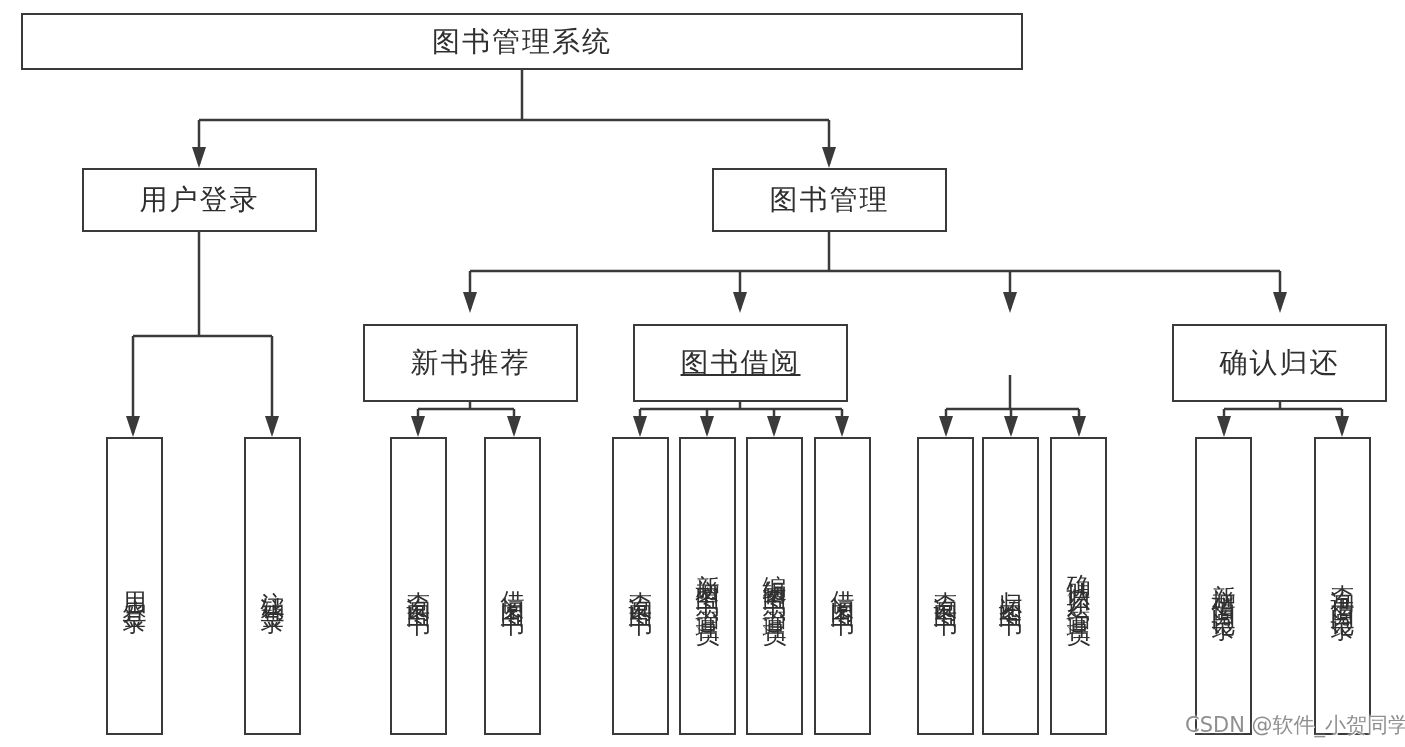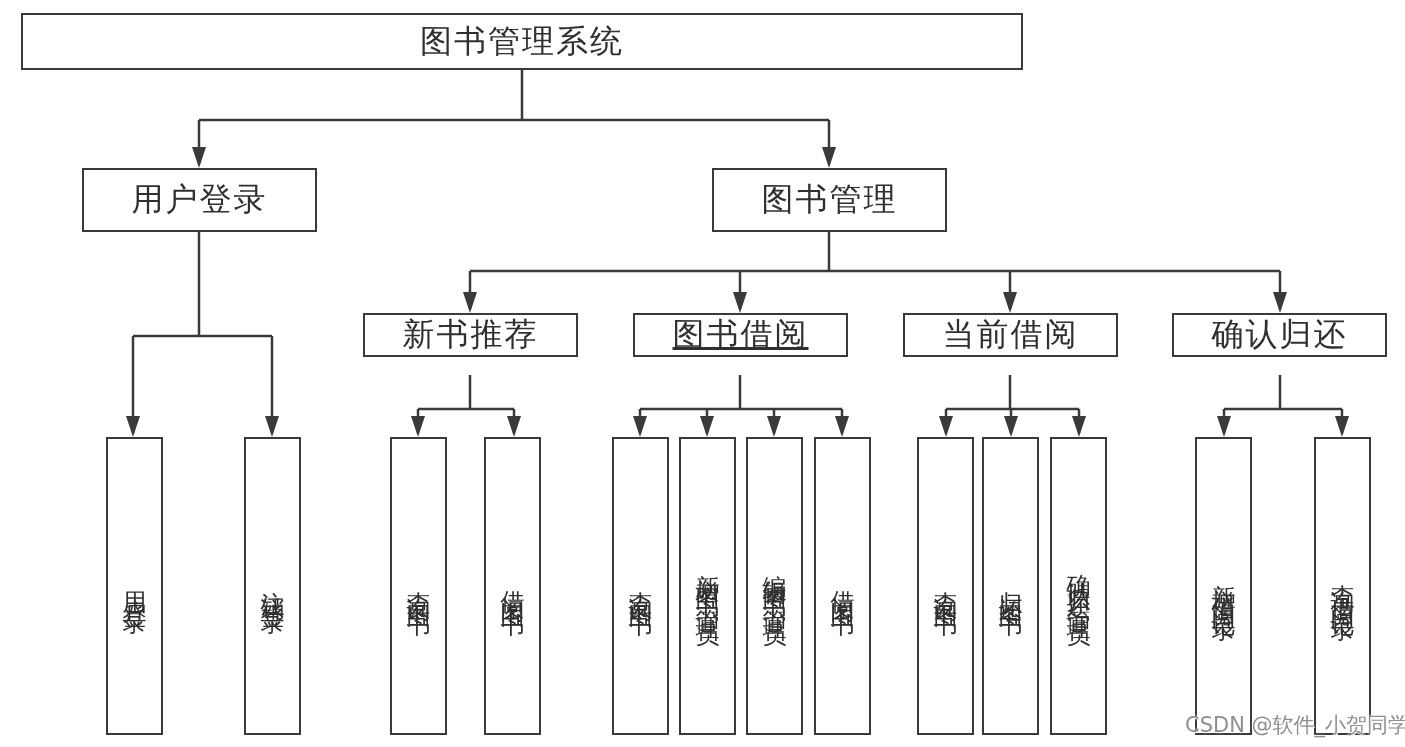--- a/index.html
+++ b/index.html
@@ -14,29 +14,29 @@
   #connectors{position:absolute;left:0;top:0;z-index:0;}
   .node{
     position:absolute;
     box-sizing:border-box;
     background:#ffffff;
     border:2.5px solid #3a3a3a;
     display:flex;align-items:center;justify-content:center;
     z-index:1;
   }
   .node .lbl{
-    font-size:32px;
+    font-size:28px;
     letter-spacing:2px;
     white-space:nowrap;
     color:#2f2f2f;
   }
   
   .root{left:21px;top:13px;width:1002px;height:57px;}
   .lvl2{top:168px;width:235px;height:64px;}
-  .lvl3{top:313px;width:215px;height:44px;}
+  .lvl3{top:324px;width:215px;height:78px;}
   
   .leaf{top:437px;width:57px;height:298px;}
   .leaf .lbl{
     writing-mode:vertical-rl;
     text-orientation:mixed;
     font-size:24px;
     letter-spacing:7px;
     white-space:nowrap;
   }
   #watermark{
@@ -130,23 +130,20 @@
   <div class="node lvl2" style="left:712px;align-items:center;">
     <span class="lbl">图书管理</span>
   </div>
 
   <div class="node lvl3" style="left:363px;">
     <span class="lbl">新书推荐</span>
   </div>
   <div class="node lvl3" style="left:633px;text-decoration:underline;">
     <span class="lbl">图书借阅</span>
   </div>
-  <div class="node lvl3" style="left:903px;">
-    <span class="lbl">当前借阅</span>
-  </div>
   <div class="node lvl3" style="left:1172px;">
     <span class="lbl">确认归还</span>
   </div>
 
   <div class="node leaf" style="left:106px;">
     <span class="lbl">用户登录</span>
   </div>
   <div class="node leaf" style="left:244px;">
     <span class="lbl">注销登录</span>
   </div>

